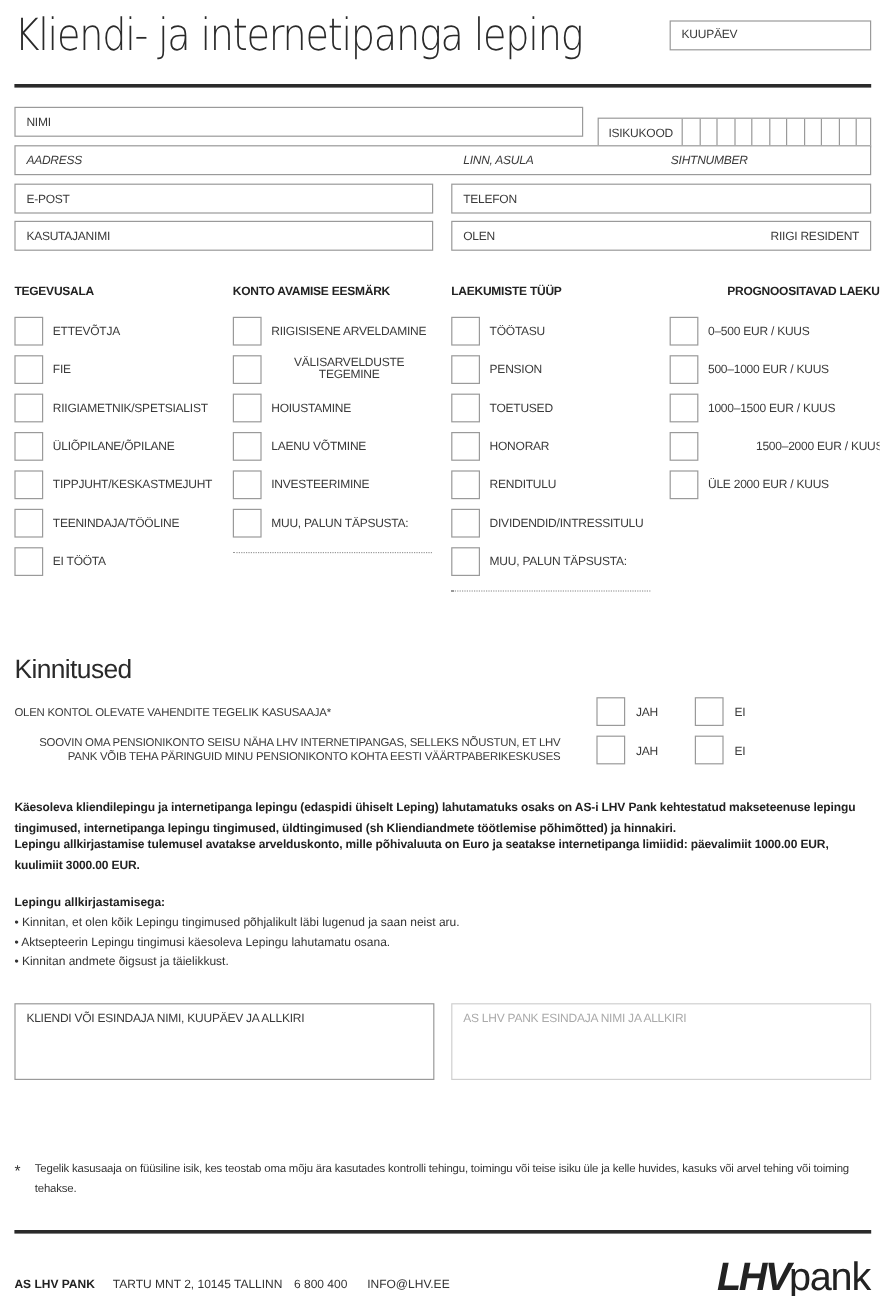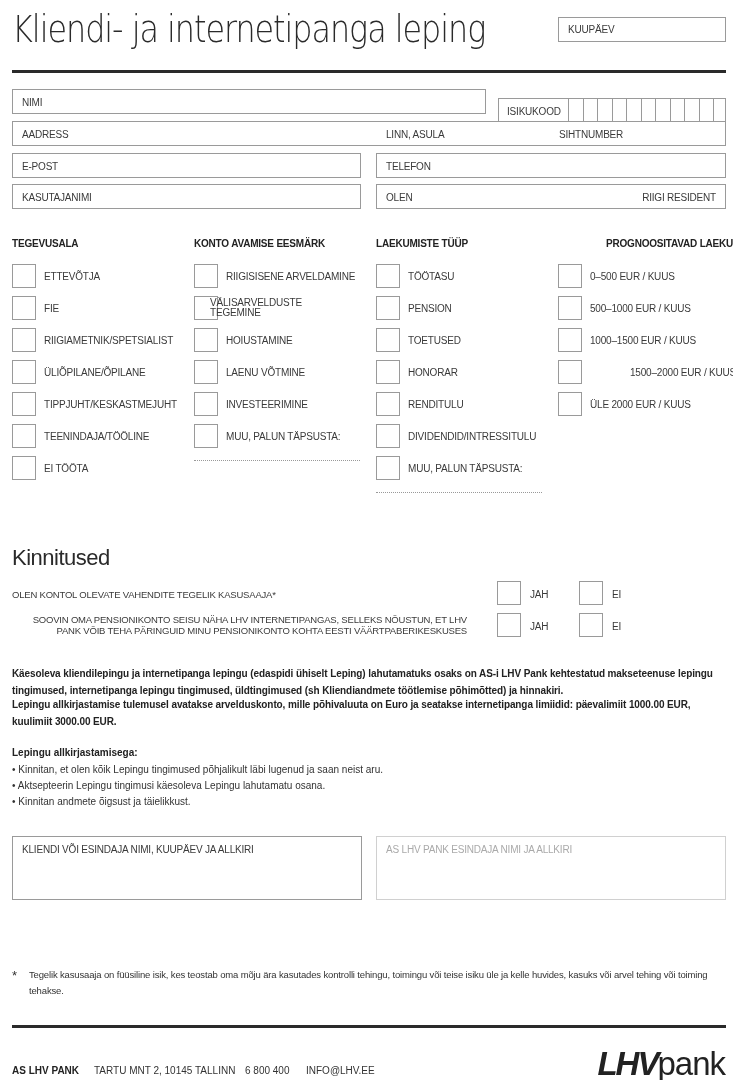--- a/index.html
+++ b/index.html
@@ -48,21 +48,21 @@
       <div class="cell" style="left: 58px;"></div>
       <div class="cell" style="left: 72.5px;"></div>
       <div class="cell" style="left: 87px;"></div>
       <div class="cell" style="left: 101.5px;"></div>
       <div class="cell" style="left: 116px;"></div>
       <div class="cell" style="left: 130.5px;"></div>
       <div class="cell" style="left: 145px;"></div>
     </div>
 </div>
 
-<div class="box" style="left:12px; top:121px; width:714px; height:25px;">
+<div class="box" style="left:12px; top:121px; width:714px; height:25px;font-style:italic;">
   <span class="lbl" style="left:9px; top:7px;">AADRESS</span>
   <span class="lbl" style="left:373px; top:7px;">LINN, ASULA</span>
   <span class="lbl" style="left:546px; top:7px;">SIHTNUMBER</span>
 </div>
 
 <div class="box" style="left:12px; top:153px; width:349px; height:25px;">
   <span class="lbl" style="left:9px; top:7px;">E-POST</span>
 </div>
 <div class="box" style="left:376px; top:153px; width:350px; height:25px;">
   <span class="lbl" style="left:9px; top:7px;">TELEFON</span>
@@ -89,21 +89,21 @@
     <div class="cb" style="left: 12px; top: 392px;"></div>
     <span class="opt" style="left: 44px; width: 130px; white-space: normal; top: 400px;">TIPPJUHT/KESKASTMEJUHT</span>
     <div class="cb" style="left: 12px; top: 424px;"></div>
     <span class="opt" style="left: 44px; width: 130px; white-space: normal; top: 432px;">TEENINDAJA/TÖÖLINE</span>
     <div class="cb" style="left: 12px; top: 456px;"></div>
     <span class="opt" style="left: 44px; width: 130px; white-space: normal; top: 464px;">EI TÖÖTA</span>
     <div class="sechead" style="left: 194px; top: 238px;">KONTO AVAMISE EESMÄRK</div>
     <div class="cb" style="left: 194px; top: 264px;"></div>
     <span class="opt" style="left: 226px; width: 130px; white-space: normal; top: 272px;">RIIGISISENE ARVELDAMINE</span>
     <div class="cb" style="left: 194px; top: 296px;"></div>
-    <span class="opt" style="left: 210px; width: 130px; white-space: normal; top: 298px;">VÄLISARVELDUSTE TEGEMINE</span>
+    <span class="opt" style="left: 226px; width: 130px; white-space: normal; top: 298px; text-align: center;">VÄLISARVELDUSTE TEGEMINE</span>
     <div class="cb" style="left: 194px; top: 328px;"></div>
     <span class="opt" style="left: 226px; width: 130px; white-space: normal; top: 336px;">HOIUSTAMINE</span>
     <div class="cb" style="left: 194px; top: 360px;"></div>
     <span class="opt" style="left: 226px; width: 130px; white-space: normal; top: 368px;">LAENU VÕTMINE</span>
     <div class="cb" style="left: 194px; top: 392px;"></div>
     <span class="opt" style="left: 216px; width: 130px; white-space: normal; top: 400px; padding-left: 10px;">INVESTEERIMINE</span>
     <div class="cb" style="left: 194px; top: 424px;"></div>
     <span class="opt" style="left: 226px; width: 130px; white-space: normal; top: 432px;">MUU, PALUN TÄPSUSTA:</span>
     <div class="dots" style="left: 194px; width: 166px; top: 460px;"></div>
     <div class="sechead" style="left: 376px; top: 238px;">LAEKUMISTE TÜÜP</div>

